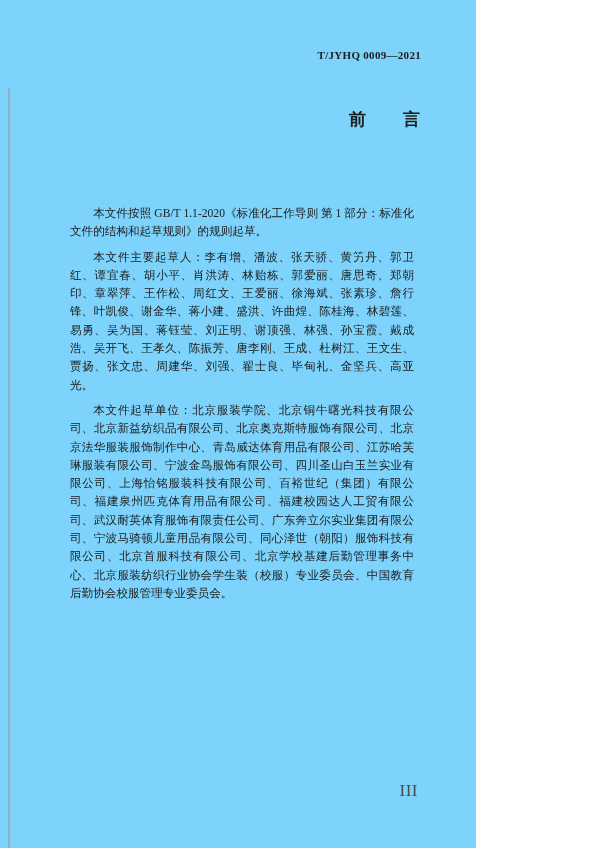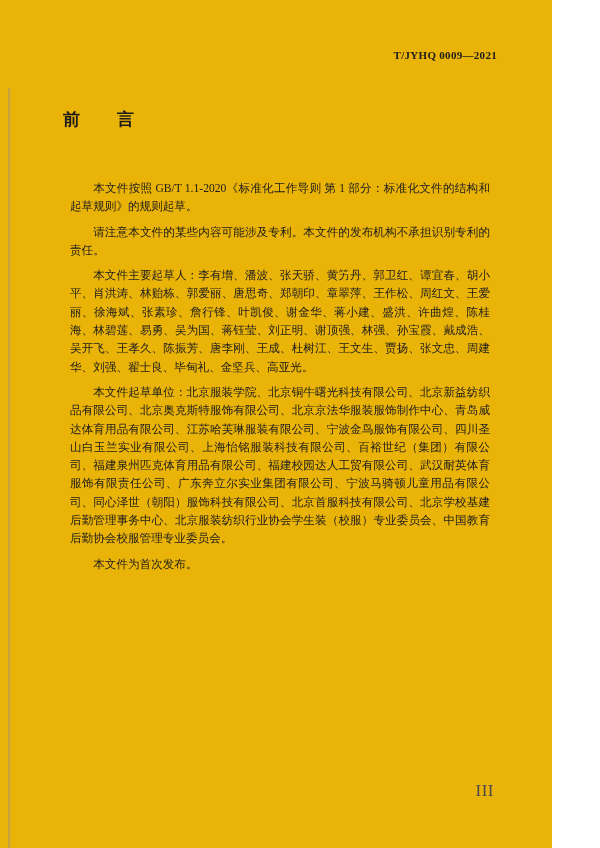--- a/index.html
+++ b/index.html
@@ -2,23 +2,23 @@
 <html><head>
 <meta charset="utf-8">
 <style>
   html, body {
     margin: 0;
     padding: 0;
     background: #ffffff;
   }
   .page {
     position: relative;
-    width: 552px;
+    width: 476px;
     height: 848px;
-    background: #eab308;
+    background: #7dd3fc;
     font-family: "Liberation Serif", "DejaVu Serif", serif;
     color: #1c1c1c;
     overflow: hidden;
   }
   .scan-shadow {
     position: absolute;
     left: 8px;
     top: 88px;
     bottom: 0;
     width: 3px;
@@ -34,24 +34,24 @@
     letter-spacing: 0.3px;
     white-space: nowrap;
   }
   .content {
     position: absolute;
     left: 63px;
     right: 55px;
     top: 108px;
   }
   .doc-title {
-    text-align: left;
+    text-align: right;
     font-size: 17px;
     font-weight: bold;
-    margin: 0 0 49px 0;
+    margin: 0 0 74px 0;
     letter-spacing: 1px;
   }
   .para {
     font-size: 11.6px;
     line-height: 18.3px;
     text-align: justify;
     text-indent: 2em;
     margin: 7px;
     word-break: break-all;
   }
@@ -71,21 +71,19 @@
 <div class="page">
 
   <div class="scan-shadow"></div>
 
   <div class="header-code">T/JYHQ 0009—2021</div>
 
   <div class="content">
     <h1 class="doc-title">前　　言</h1>
 
     <p class="para">本文件按照 GB/T 1.1-2020《标准化工作导则 第 1 部分：标准化文件的结构和起草规则》的规则起草。</p>
-    <p class="para">请注意本文件的某些内容可能涉及专利。本文件的发布机构不承担识别专利的责任。</p>
     <p class="para">本文件主要起草人：李有增、潘波、张天骄、黄竻丹、郭卫红、谭宜春、胡小平、肖洪涛、林贻栋、郭爱丽、唐思奇、郑朝印、章翠萍、王作松、周红文、王爱丽、徐海斌、张素珍、詹行锋、叶凯俊、谢金华、蒋小建、盛洪、许曲煌、陈桂海、林碧莲、易勇、吴为国、蒋钰莹、刘正明、谢顶强、林强、孙宝霞、戴成浩、吴开飞、王孝久、陈振芳、唐李刚、王成、杜树江、王文生、贾扬、张文忠、周建华、刘强、翟士良、毕甸礼、金坚兵、高亚光。</p>
     <p class="para">本文件起草单位：北京服装学院、北京铜牛曙光科技有限公司、北京新益纺织品有限公司、北京奥克斯特服饰有限公司、北京京法华服装服饰制作中心、青岛威达体育用品有限公司、江苏哈芙琳服装有限公司、宁波金鸟服饰有限公司、四川圣山白玉兰实业有限公司、上海怡铭服装科技有限公司、百裕世纪（集团）有限公司、福建泉州匹克体育用品有限公司、福建校园达人工贸有限公司、武汉耐英体育服饰有限责任公司、广东奔立尔实业集团有限公司、宁波马骑顿儿童用品有限公司、同心泽世（朝阳）服饰科技有限公司、北京首服科技有限公司、北京学校基建后勤管理事务中心、北京服装纺织行业协会学生装（校服）专业委员会、中国教育后勤协会校服管理专业委员会。</p>
-    <p class="para">本文件为首次发布。</p>
   </div>
 
   <div class="page-number">III</div>
 
 </div>
 
 </body></html>

